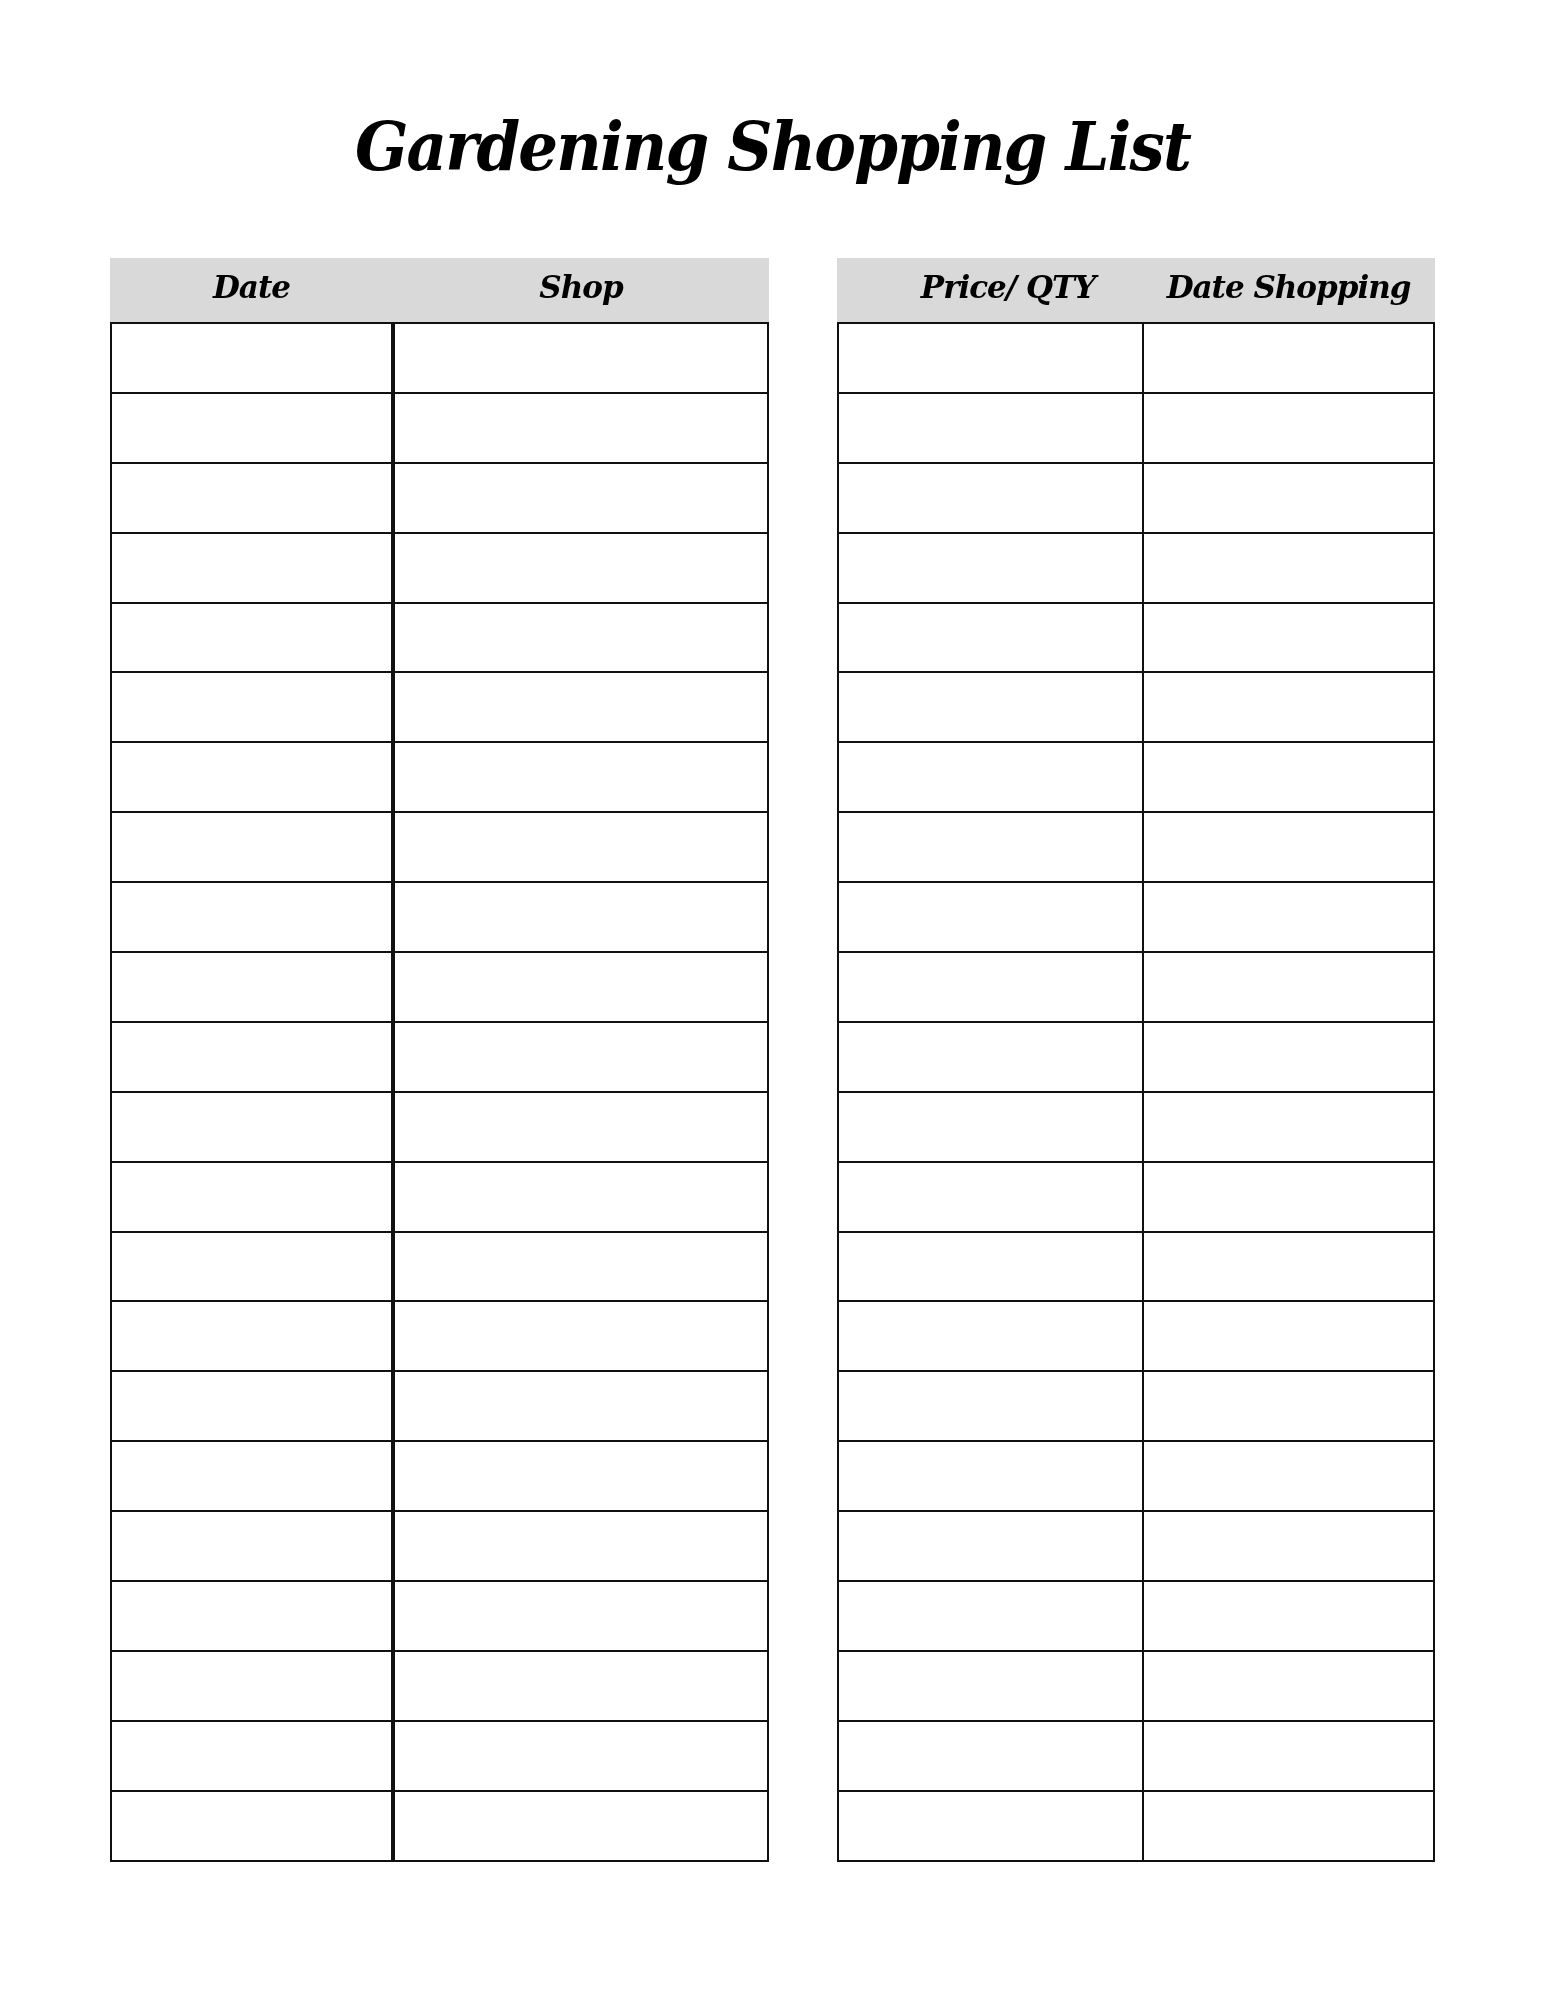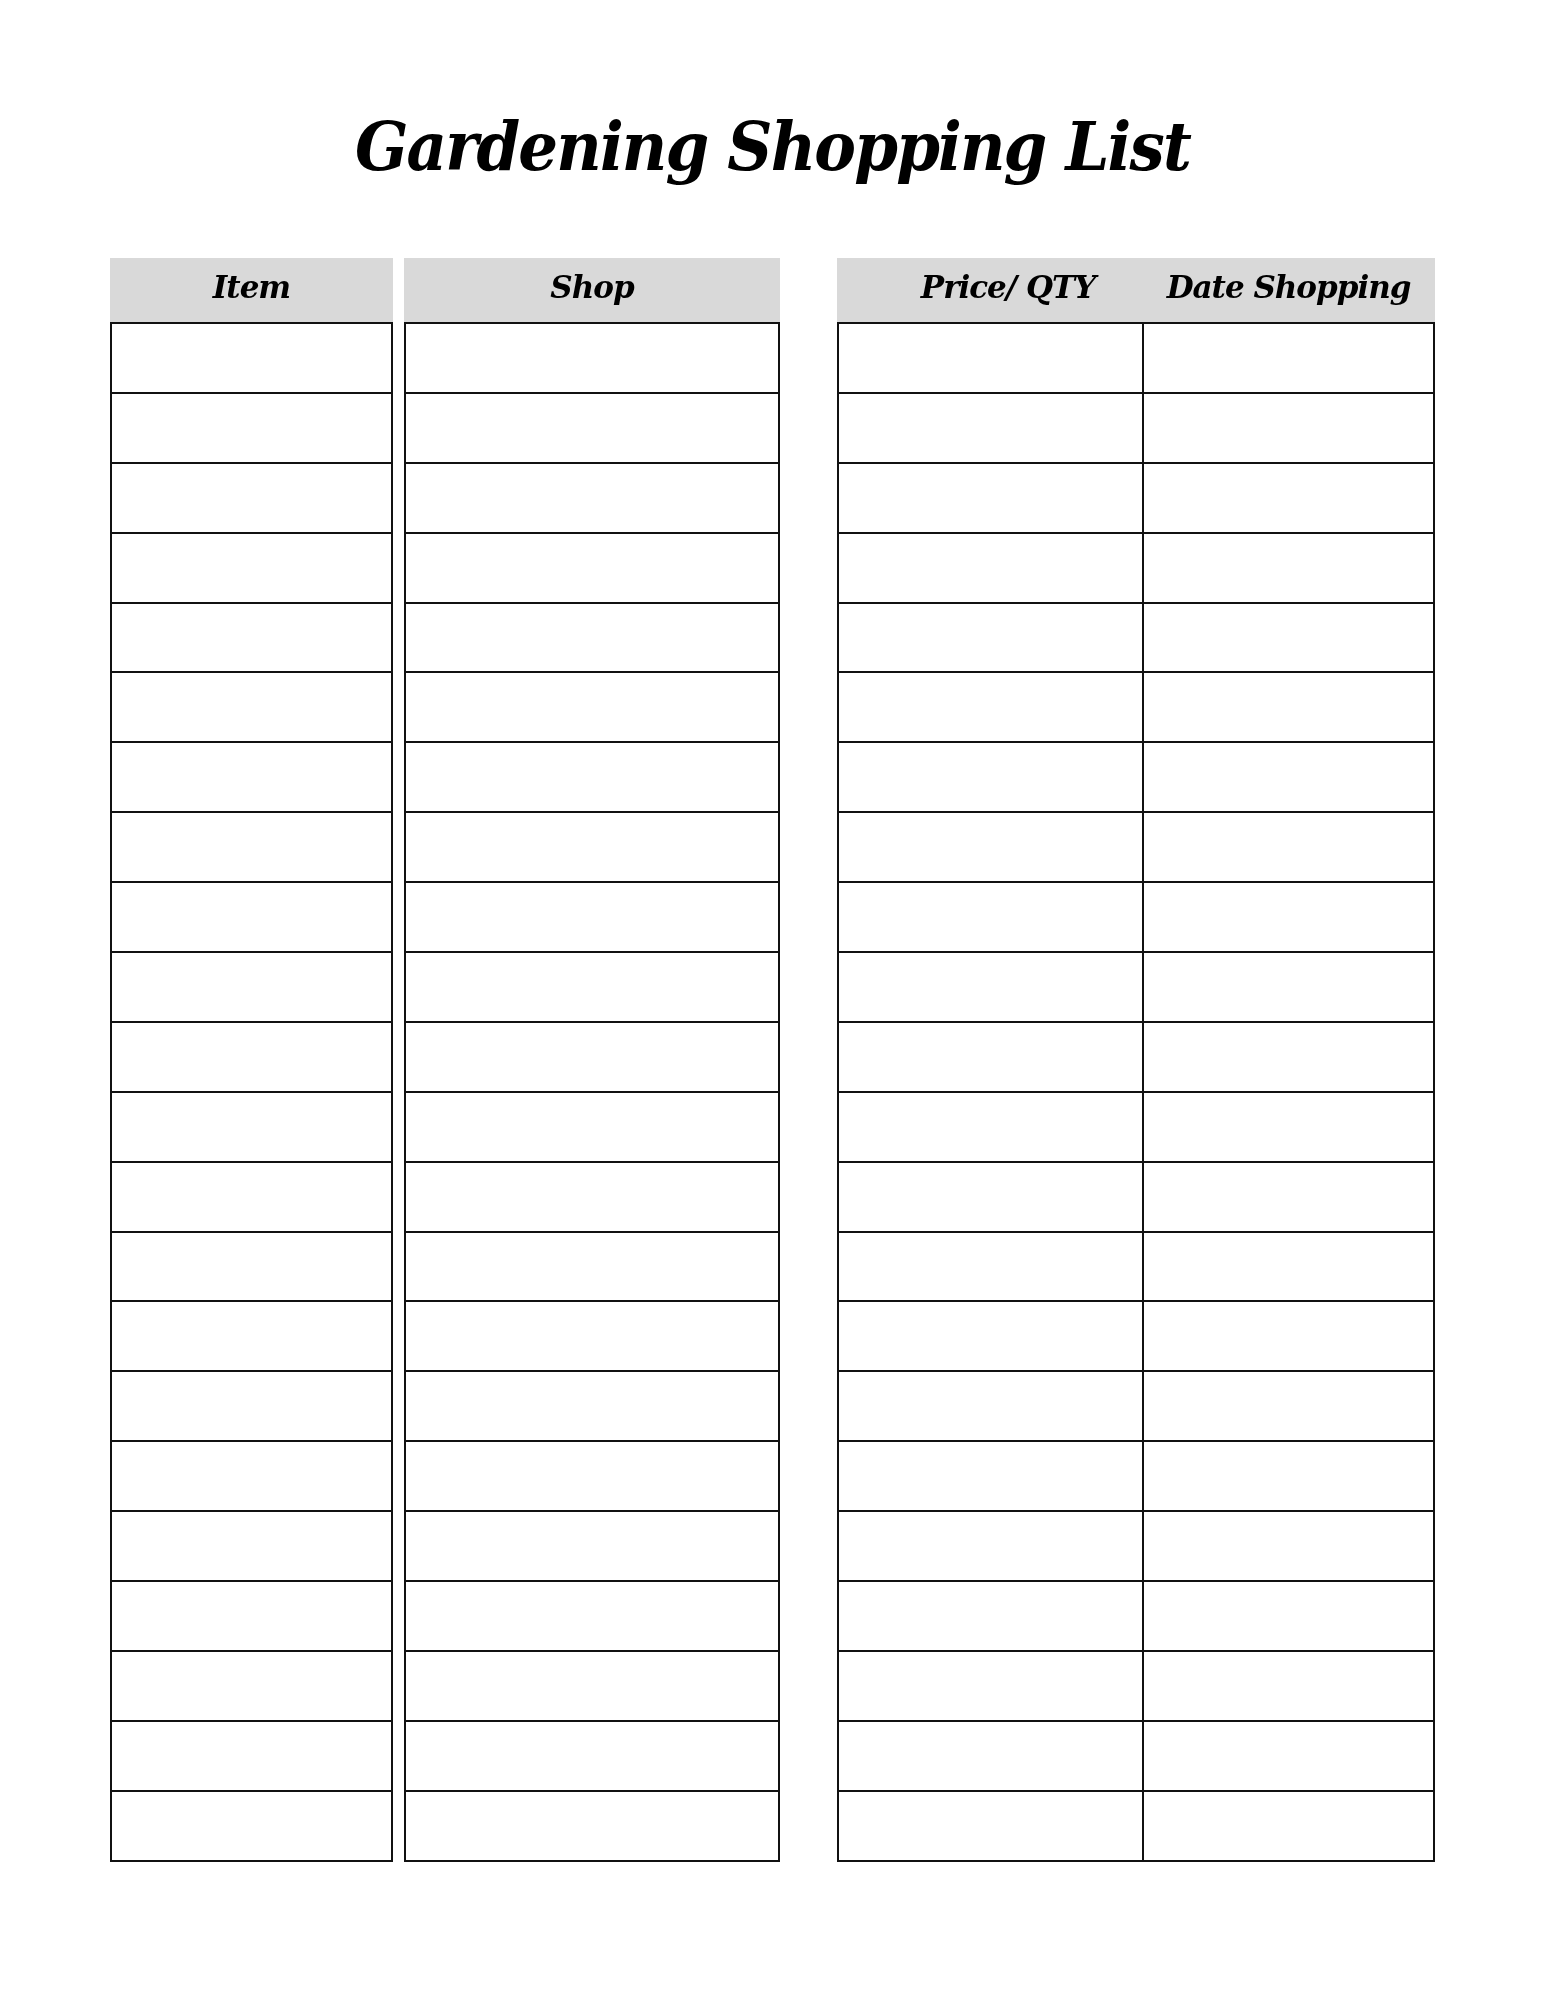--- a/index.html
+++ b/index.html
@@ -71,21 +71,21 @@
     box-sizing: border-box;
   }
 </style>
 </head>
 <body>
 
 <div class="title">Gardening Shopping List</div>
 
 <div id="table-root">
     <div class="column" style="left: 110px; width: 283px;">
-      <div class="col-header">Item</div>
+      <div class="col-header">Date</div>
       <div class="col-body">
         <div class="cell"><input type="text" class="cell-input" value="" style=""></div>
         <div class="cell"><input type="text" class="cell-input" value="" style=""></div>
         <div class="cell"><input type="text" class="cell-input" value="" style=""></div>
         <div class="cell"><input type="text" class="cell-input" value="" style=""></div>
         <div class="cell"><input type="text" class="cell-input" value="" style=""></div>
         <div class="cell"><input type="text" class="cell-input" value="" style=""></div>
         <div class="cell"><input type="text" class="cell-input" value="" style=""></div>
         <div class="cell"><input type="text" class="cell-input" value="" style=""></div>
         <div class="cell"><input type="text" class="cell-input" value="" style=""></div>
@@ -97,21 +97,21 @@
         <div class="cell"><input type="text" class="cell-input" value="" style=""></div>
         <div class="cell"><input type="text" class="cell-input" value="" style=""></div>
         <div class="cell"><input type="text" class="cell-input" value="" style=""></div>
         <div class="cell"><input type="text" class="cell-input" value="" style=""></div>
         <div class="cell"><input type="text" class="cell-input" value="" style=""></div>
         <div class="cell"><input type="text" class="cell-input" value="" style=""></div>
         <div class="cell"><input type="text" class="cell-input" value="" style=""></div>
         <div class="cell"><input type="text" class="cell-input" value="" style=""></div>
       </div>
     </div>
-    <div class="column" style="left: 404px; width: 376px;">
+    <div class="column" style="left: 393px; width: 376px;">
       <div class="col-header">Shop</div>
       <div class="col-body">
         <div class="cell"><input type="text" class="cell-input" value="" style=""></div>
         <div class="cell"><input type="text" class="cell-input" value="" style=""></div>
         <div class="cell"><input type="text" class="cell-input" value="" style=""></div>
         <div class="cell"><input type="text" class="cell-input" value="" style=""></div>
         <div class="cell"><input type="text" class="cell-input" value="" style=""></div>
         <div class="cell"><input type="text" class="cell-input" value="" style=""></div>
         <div class="cell"><input type="text" class="cell-input" value="" style=""></div>
         <div class="cell"><input type="text" class="cell-input" value="" style=""></div>

